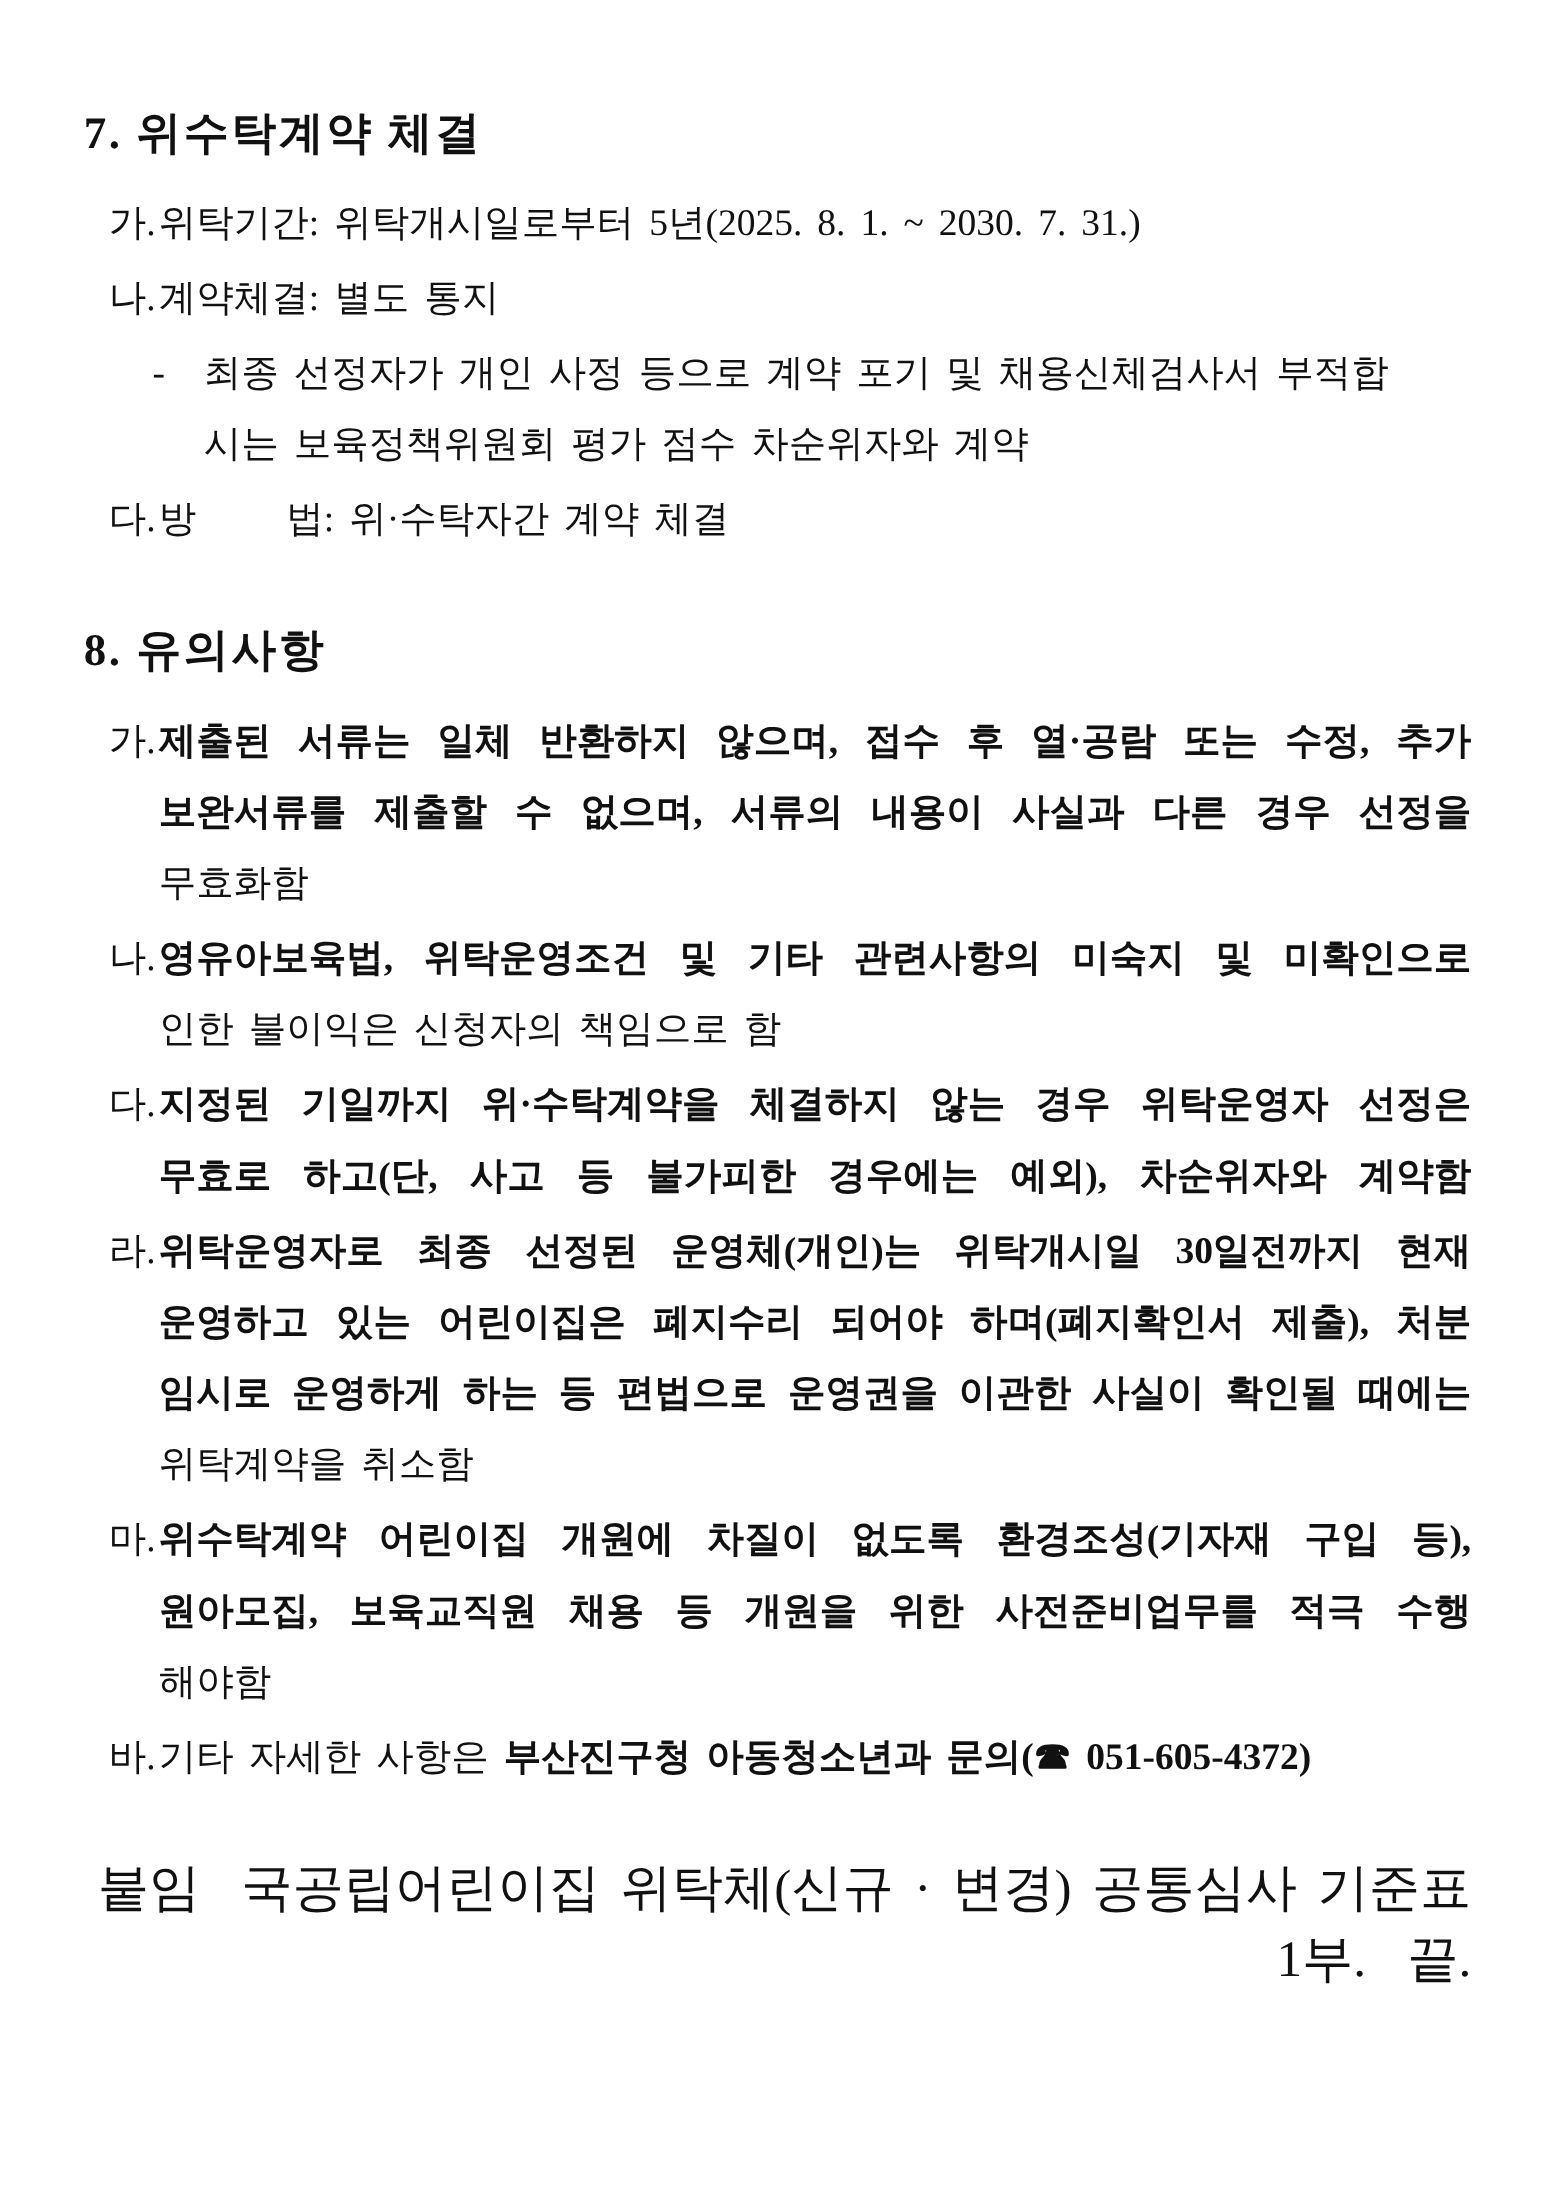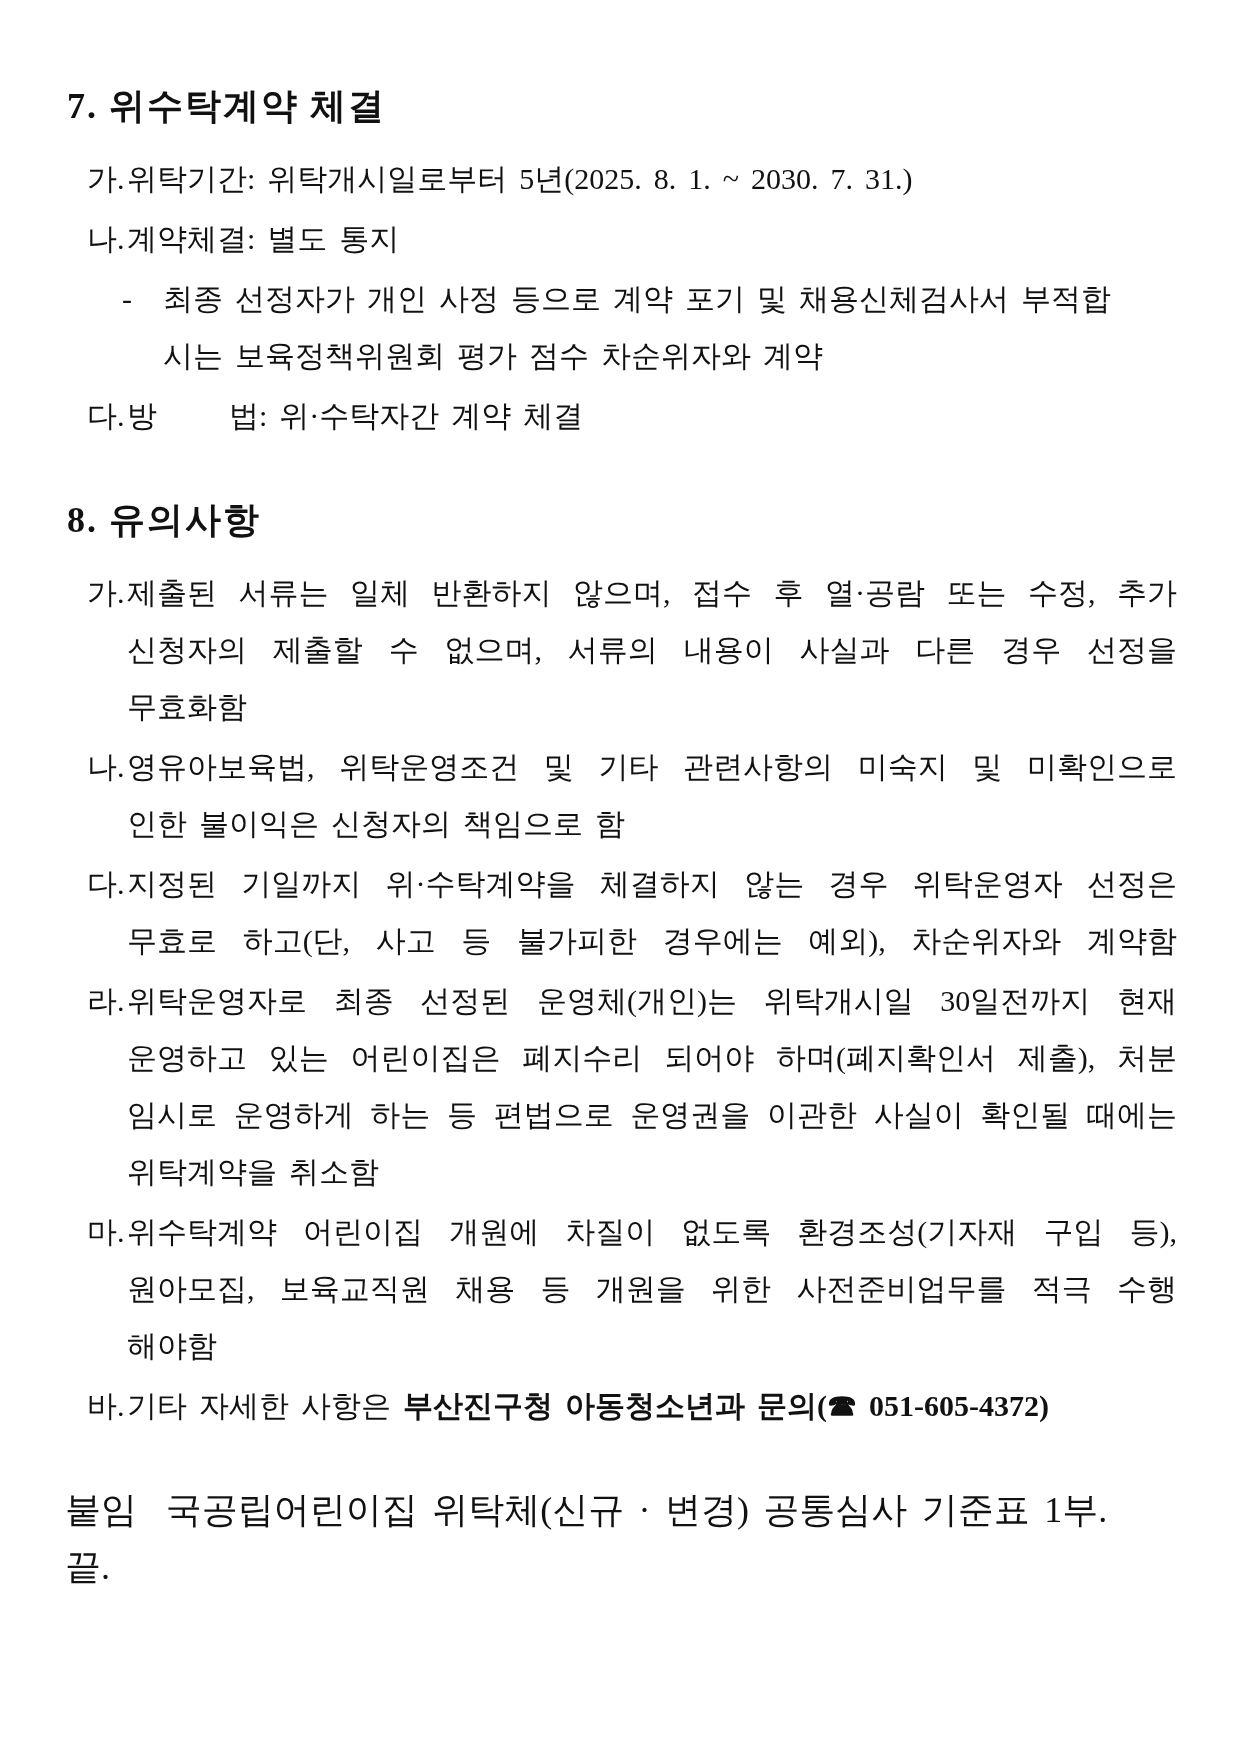--- a/index.html
+++ b/index.html
@@ -51,31 +51,33 @@
   }
   .item.sub .marker {
     left: 57px;
   }
   .line {
     white-space: pre-wrap;
   }
   .line.just {
     text-align: justify;
     text-align-last: justify;
+    font-weight: bold;
   }
   .b {
     font-weight: 700;
     text-align: right;
   }
   .closing {
     margin-top: 48px;
-    font-size: 36px;
+    font-size: 41px;
     line-height: 57px;
     word-spacing: 0.15em;
     white-space: pre-wrap;
+    text-align: right;
   }
 </style>
 </head>
 <body>
 
 <div class="page">
   <div>
       <div class="section">
         <div class="heading">7. 위수탁계약 체결</div>
         <div class="item">
@@ -94,21 +96,21 @@
         <div class="item">
           <span class="marker">다.</span>
           <div class="line">방      법: 위·수탁자간 계약 체결</div>
         </div>
       </div>
       <div class="section">
         <div class="heading">8. 유의사항</div>
         <div class="item">
           <span class="marker">가.</span>
           <div class="line just">제출된 서류는 일체 반환하지 않으며, 접수 후 열·공람 또는 수정, 추가</div>
-          <div class="line just">신청자의 제출할 수 없으며, 서류의 내용이 사실과 다른 경우 선정을</div>
+          <div class="line just">보완서류를 제출할 수 없으며, 서류의 내용이 사실과 다른 경우 선정을</div>
           <div class="line">무효화함</div>
         </div>
         <div class="item">
           <span class="marker">나.</span>
           <div class="line just">영유아보육법, 위탁운영조건 및 기타 관련사항의 미숙지 및 미확인으로</div>
           <div class="line">인한 불이익은 신청자의 책임으로 함</div>
         </div>
         <div class="item">
           <span class="marker">다.</span>
           <div class="line just">지정된 기일까지 위·수탁계약을 체결하지 않는 경우 위탁운영자 선정은</div>

